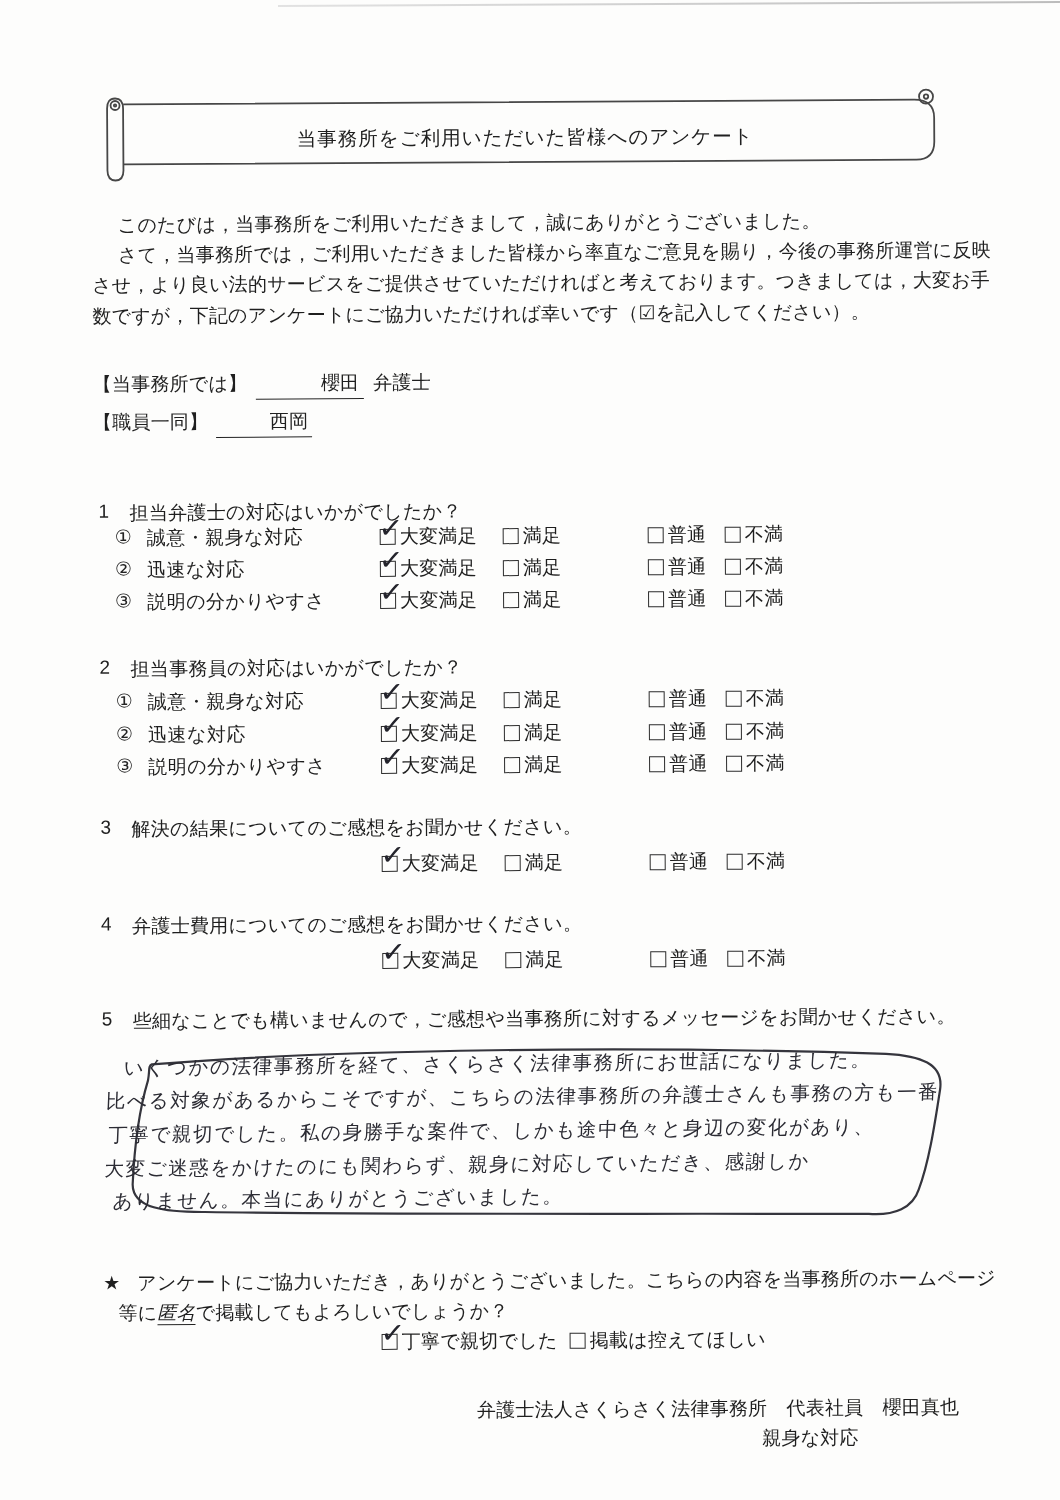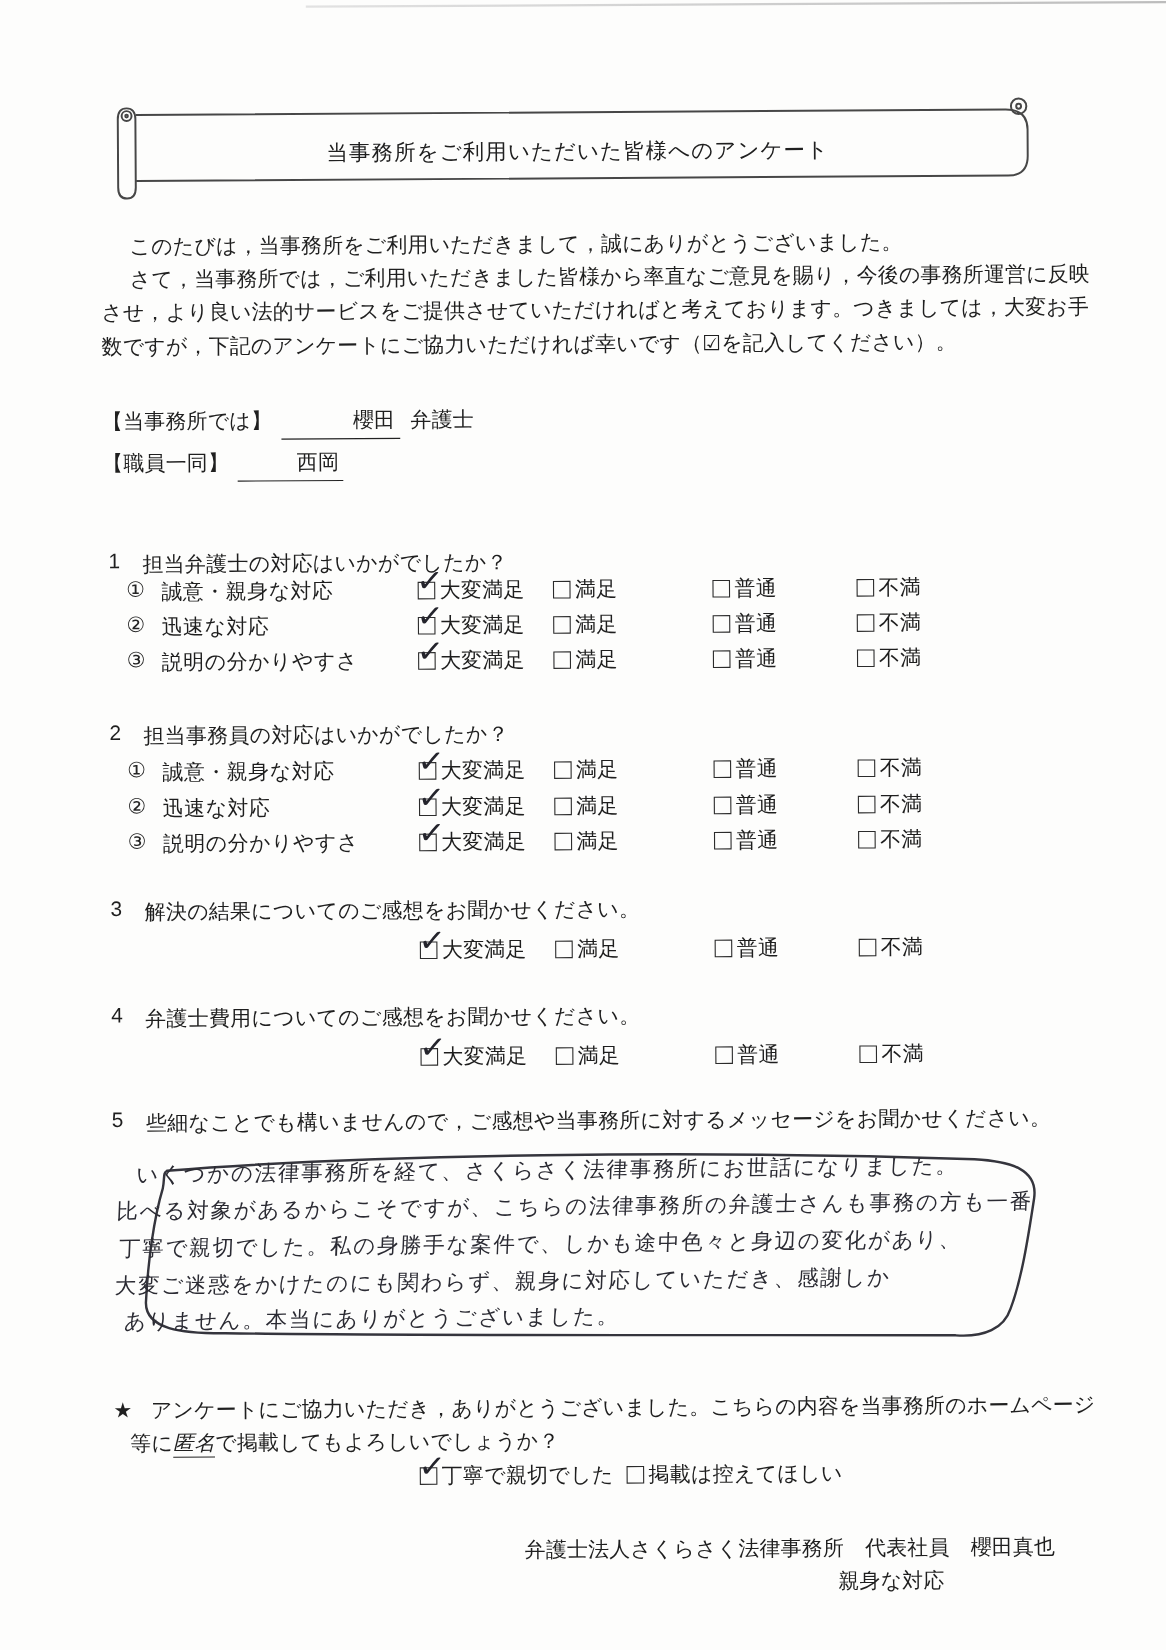--- a/index.html
+++ b/index.html
@@ -32,21 +32,21 @@
     text-align:center; font-size:19.5px; letter-spacing:1px; color:#202020;
   }
 
   
   .qnum  { position:absolute; left:100px; font-size:19px; }
   .qtitle{ position:absolute; left:131px; font-size:19px; letter-spacing:0.3px; }
   .row   { position:absolute; left:0; width:1060px; height:30px; }
   .marker{ position:absolute; left:116px; font-size:19px; color:#242424; }
   .ilabel{ position:absolute; left:148px; font-size:19px; letter-spacing:0.5px; }
   .opt   { position:absolute; top:0; white-space:nowrap; }
-  .c1 { left:381px; } .c2 { left:504px; } .c3 { left:649px; } .c4 { left:780px; }
+  .c1 { left:381px; } .c2 { left:504px; } .c3 { left:649px; } .c4 { left:726px; }
   .cb {
     position:relative; display:inline-block; width:14px; height:14px;
     border:1.7px solid #2b2b2b; vertical-align:-2px; margin-right:4px;
     background:transparent;
   }
   .tick {
     position:absolute; left:-2px; top:-16px;
     font-size:29px; line-height:1; color:#24242c;
     transform: rotate(4deg); font-weight:400;
     font-family:"DejaVu Sans", sans-serif;

